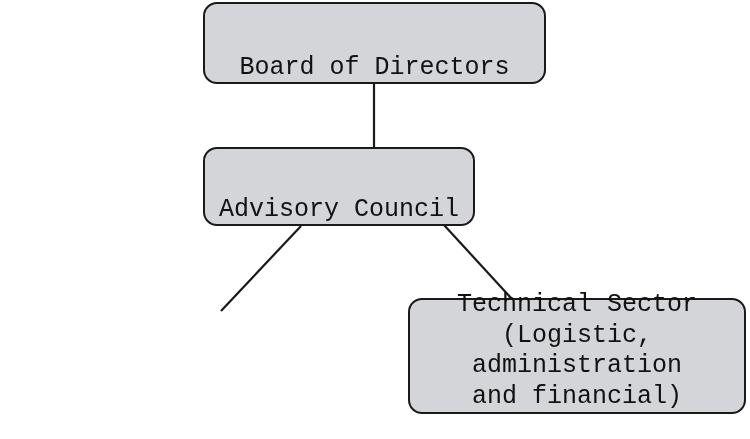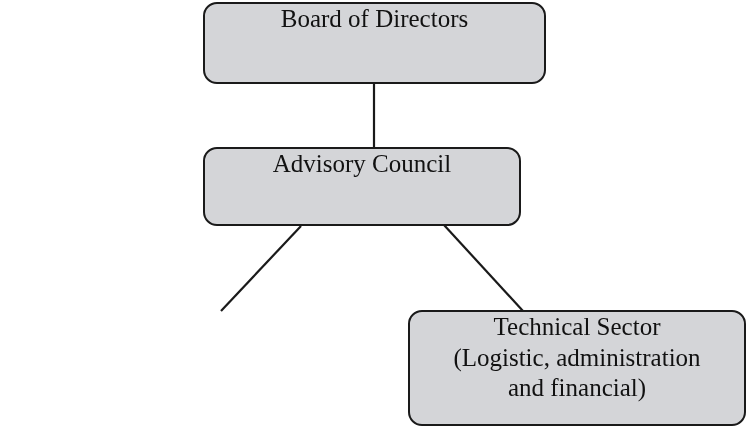--- a/index.html
+++ b/index.html
@@ -24,56 +24,57 @@
     height: 439px;
     pointer-events: none;
   }
   .node {
     position: absolute;
     box-sizing: border-box;
     background: #d4d5d8;
     border: 2px solid #1a1a1a;
     border-radius: 14px;
     display: flex;
-    align-items: flex-start;
+    align-items: flex-end;
     justify-content: center;
     text-align: center;
     color: #111111;
     z-index: 2;
+    font-family: Liberation Mono, monospace;
   }
   .node-label {
     display: block;
     line-height: 1.18;
     padding: 0 10px;
     white-space: pre-line;
   }
   #node-board {
     left: 203px;
     top: 2px;
     width: 343px;
     height: 82px;
   }
   #node-board .node-label { font-size: 25px; }
   #node-advisory {
     left: 203px;
     top: 147px;
-    width: 318px;
+    width: 272px;
     height: 79px;
   }
   #node-advisory .node-label { font-size: 25px; }
   #node-programs {
     left: 3px;
     top: 307px;
     width: 340px;
     height: 126px;
   }
   #node-programs .node-label { font-size: 25px; }
   #node-technical {
     left: 408px;
-    top: 310px;
+    top: 298px;
     width: 338px;
     height: 116px;
   }
   #node-technical .node-label { font-size: 25px; line-height: 1.22; }
 </style>
 </head>
 <body>
 
 <div id="canvas">
 

